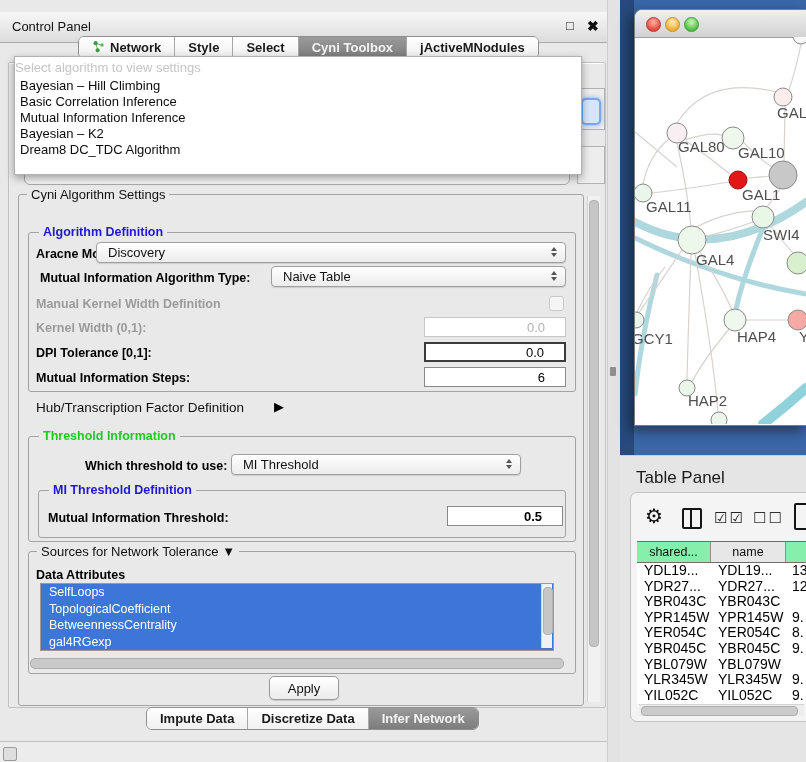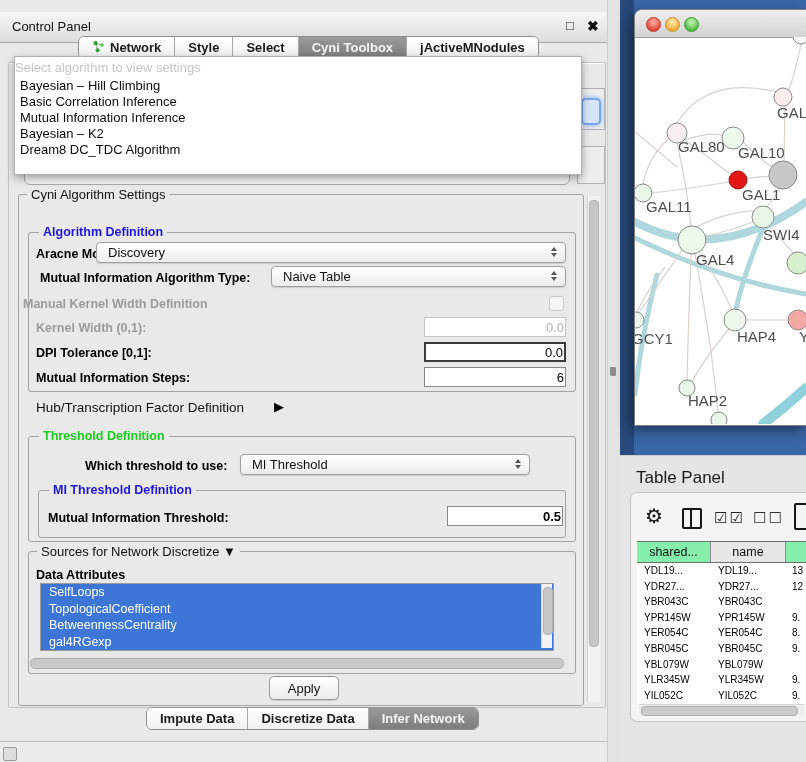--- a/index.html
+++ b/index.html
@@ -37,21 +37,21 @@
   .frag-bluebtn{left:581px;top:98px;width:16px;height:23px;border:2px solid #79a7ee;border-radius:5px;
                 background:#d6e5f9;box-shadow:0 0 5px #7aa9f0;z-index:4}
   
   .gbox{border:1px solid #a3a3a3;border-radius:3px}
   .legend{position:absolute;top:-8px;left:10px;background:#e9e9e9;padding:0 4px;font-size:13px;
           color:#111;white-space:nowrap}
   .legend.blue{color:#2016dd;font-size:12.5px;font-weight:bold}
   .legend.green{color:#1ecb20;font-size:12.5px;font-weight:bold}
   .lbl{font-size:12.5px;font-weight:bold;color:#000;white-space:nowrap}
   .lbl.dis{color:#9b9b9b}
-  .field{height:20px;font-size:13px;color:#000;text-align:right;padding:0 1px;background:#fff;
+  .field{height:20px;font-size:13px;color:#000;text-align:right;padding:0 20px;background:#fff;
          border:1px solid #8a8a8a;box-sizing:border-box;font-family:"Liberation Sans",sans-serif}
   .field.dis{border:1px solid #c6c6c6;color:#b2b2b2}
   .field.focus{border:2px solid #3c3c3c}
   .combo{height:21px;border:1px solid #9f9f9f;border-radius:4px;background:linear-gradient(#fff,#ececec);
          box-sizing:border-box;font-size:13px;color:#111;display:flex;align-items:center;padding-left:11px;
          box-shadow:0 1px 1px rgba(0,0,0,.12)}
   .arrows{position:absolute;right:8px;top:4px;display:flex;flex-direction:column;gap:2px}
   .tri-up{width:0;height:0;border-left:3.5px solid transparent;border-right:3.5px solid transparent;
           border-bottom:4.5px solid #555}
   .tri-dn{width:0;height:0;border-left:3.5px solid transparent;border-right:3.5px solid transparent;
@@ -92,21 +92,21 @@
   .cols-icon i{display:block;width:50%;height:100%;border-right:2px solid #151515;box-sizing:border-box}
   .checks{left:94px;top:53px;font-size:15px;color:#222;letter-spacing:2px}
   .unchecks{left:133px;top:53px;font-size:15px;color:#333;letter-spacing:2px}
   .part-icon{left:174px;top:47px;width:20px;height:23px;border:2px solid #151515;border-radius:2px 6px 2px 2px}
   .thead{left:17px;top:85px;width:169px;height:22px;display:flex;border-top:1px solid #6d6d6d;
          border-bottom:1px solid #6d6d6d;box-sizing:border-box}
   .th{font-size:12.5px;color:#111;display:flex;align-items:center;justify-content:center;
       border-right:1px solid #8e8e8e;box-sizing:border-box;overflow:hidden}
   .th.blue{background:#86efac}.th.gray{background:#e7e7e7}
   .tbody{left:17px;top:107px;width:169px;height:141px;background:#fff;overflow:hidden}
-  .tr{display:flex;height:15.6px;line-height:15.6px;font-size:10px;color:#000}
+  .tr{display:flex;height:15.6px;line-height:15.6px;font-size:14px;color:#000}
   .td{overflow:hidden;white-space:nowrap}
   .td.c1{width:75px;padding-left:7px;box-sizing:border-box}
   .td.c2{width:75px;padding-left:6px;box-sizing:border-box}
   .td.c3{flex:1;padding-left:5px}
   .tp-hsb{left:19px;top:248px;width:165px;height:11px;background:#ededed;border-top:1px solid #d5d5d5}
   .tp-hsb .thumb{position:absolute;left:2px;top:1px;width:155px;height:8px;background:#cbcbcb;
                  border:1px solid #aeaeae;border-radius:4px}
   svg text{font-family:"Liberation Sans",sans-serif;font-size:15px;fill:#4f4f4f}
 </style>
 </head>
@@ -185,57 +185,57 @@
 
   <span class="abs lbl" style="left:40px;top:271px">Mutual Information Algorithm Type:</span>
   <div class="abs combo" style="left:271px;top:266px;width:295px">
     <span>Naive Table</span>
     <span class="arrows">
         <i class="tri-up"></i>
         <i class="tri-dn"></i>
       </span>
   </div>
 
-  <span class="abs lbl dis" style="left:23px;top:297px">Manual Kernel Width Definition</span>
+  <span class="abs lbl dis" style="left:36px;top:297px">Manual Kernel Width Definition</span>
   <div class="abs chk" style="left:549px;top:296px"></div>
 
   <span class="abs lbl dis" style="left:36px;top:321px">Kernel Width (0,1):</span>
   <input class="abs field dis" style="left: 424px; top: 317px; width: 142px;" readonly="" value="0.0">
 
   <span class="abs lbl" style="left:36px;top:346px">DPI Tolerance [0,1]:</span>
   <input class="abs field focus" style="left: 424px; top: 342px; width: 142px;" value="0.0">
 
   <span class="abs lbl" style="left:36px;top:371px">Mutual Information Steps:</span>
   <input class="abs field" style="left: 424px; top: 367px; width: 142px;" value="6">
 
   <span class="abs" style="left:36px;top:400px;font-size:13.5px;color:#111">Hub/Transcription Factor Definition</span>
   <span class="abs" style="left:274px;top:399px;font-size:13px;color:#000">▶</span>
 
   <div class="abs gbox" style="left:28px;top:436px;width:546px;height:104px">
-    <span class="legend green">Threshold Definition</span>
+    <span class="legend green">Threshold Information</span>
   </div>
 
   <span class="abs lbl" style="left:85px;top:459px">Which threshold to use:</span>
-  <div class="abs combo" style="left:240px;top:454px;width:290px">
+  <div class="abs combo" style="left:231px;top:454px;width:290px">
     <span>MI Threshold</span>
     <span class="arrows">
         <i class="tri-up"></i>
         <i class="tri-dn"></i>
       </span>
   </div>
 
   <div class="abs gbox" style="left:38px;top:490px;width:526px;height:46px">
     <span class="legend blue">MI Threshold Definition</span>
   </div>
   <span class="abs lbl" style="left:48px;top:511px">Mutual Information Threshold:</span>
   <input class="abs field" style="left: 447px; top: 506px; width: 116px; font-weight: bold;" value="0.5">
 
   <div class="abs gbox" style="left:28px;top:551px;width:546px;height:121px">
     <span class="legend" style="left:8px">
-      <span>Sources for Network Discretize</span>
+      <span>Sources for Network Tolerance</span>
       <span>▼</span>
     </span>
   </div>
   <span class="abs lbl" style="left:36px;top:568px">Data Attributes</span>
 
   <div class="abs attr-list">
     <div class="attr-item">SelfLoops</div>
     <div class="attr-item">TopologicalCoefficient</div>
     <div class="attr-item">BetweennessCentrality</div>
     <div class="attr-item">gal4RGexp</div>

